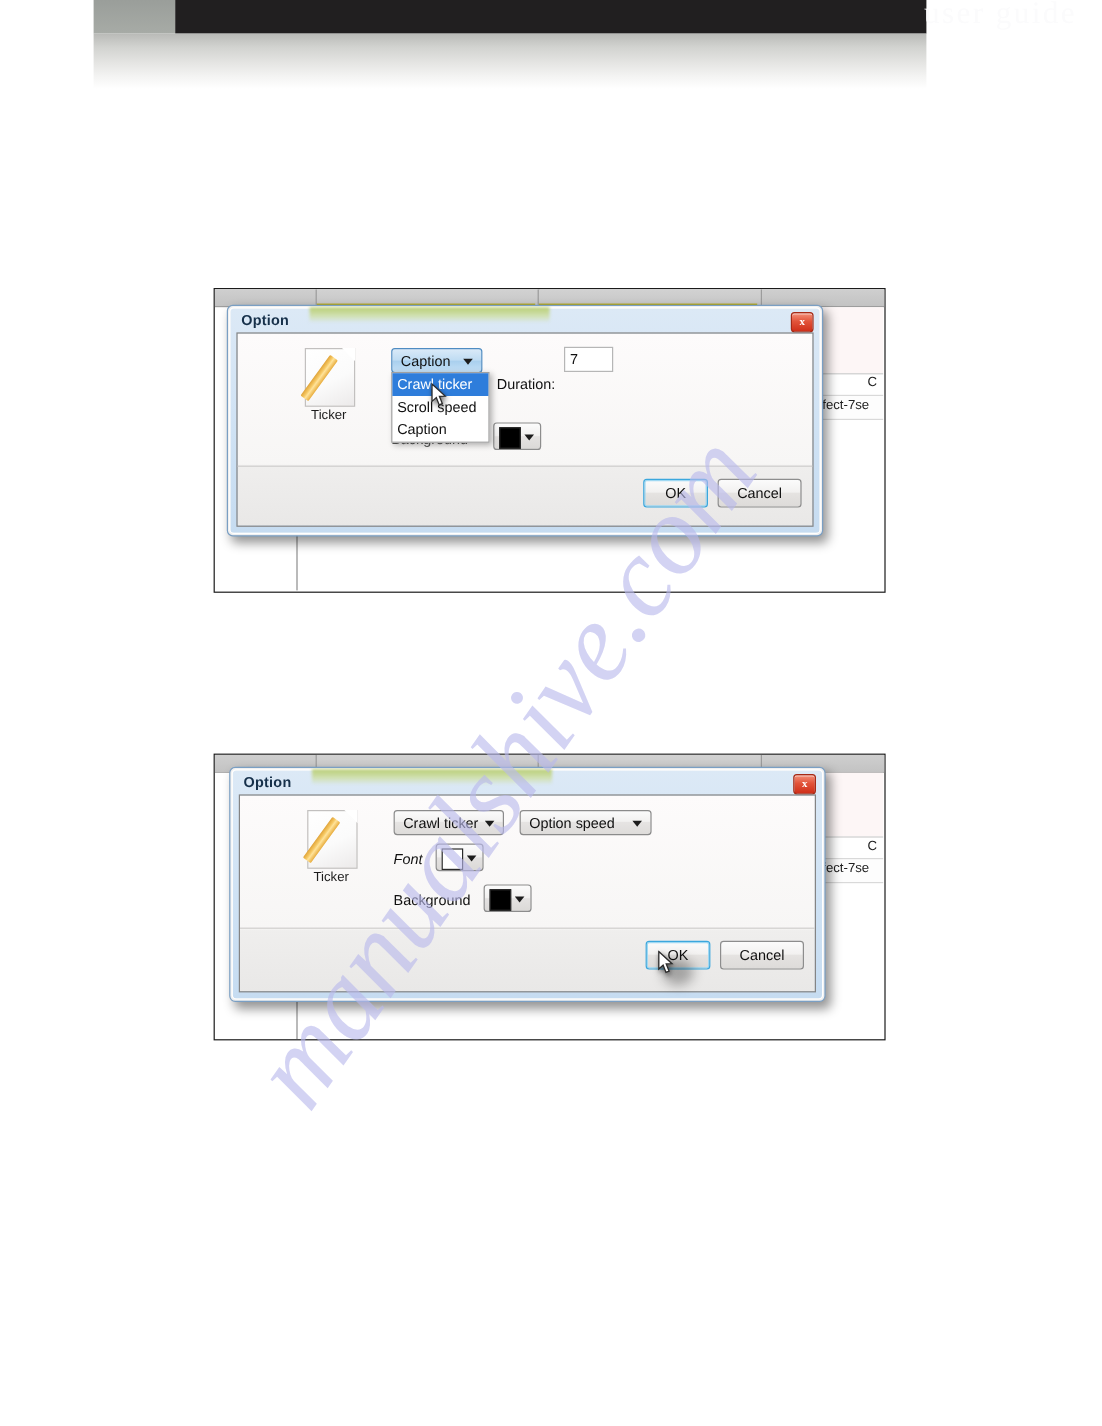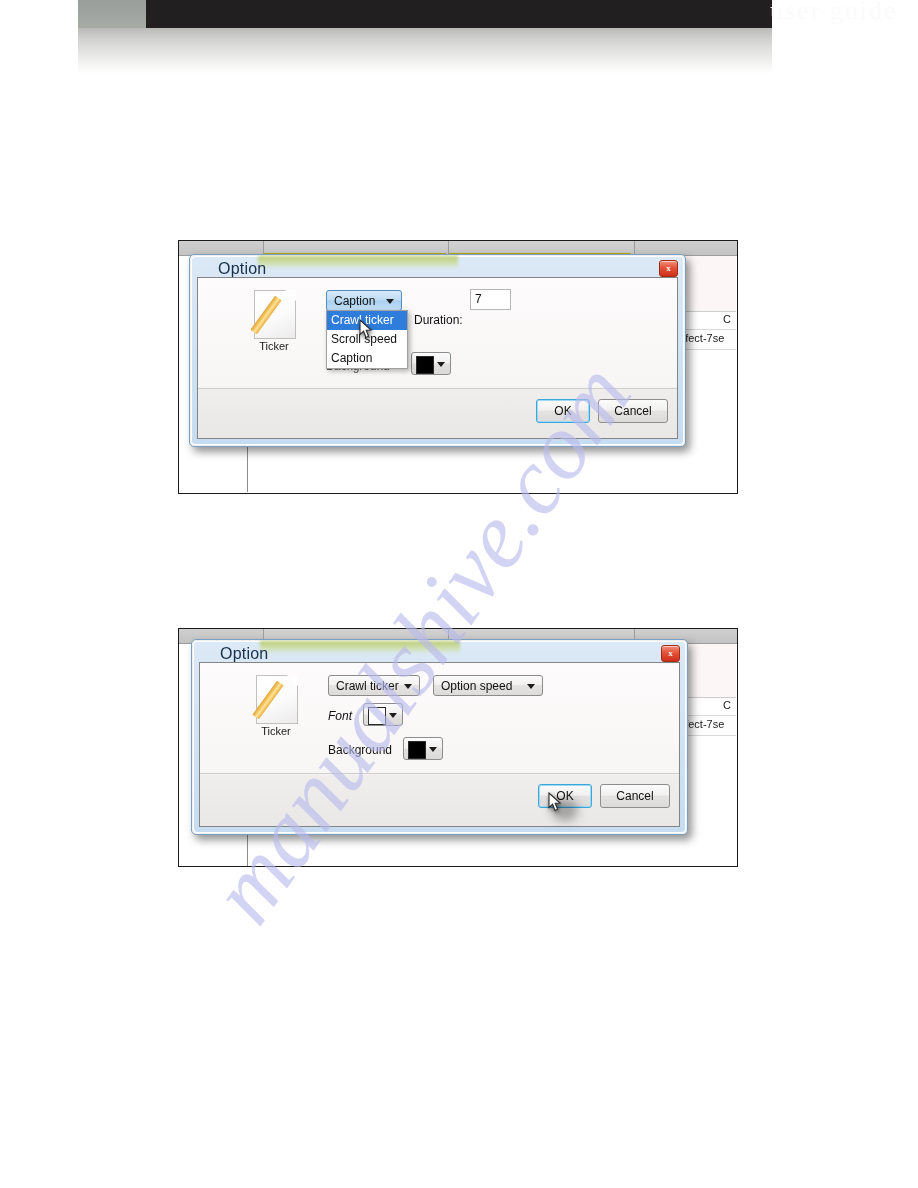--- a/index.html
+++ b/index.html
@@ -50,22 +50,22 @@
     border-radius:5px;
     box-shadow:4px 5px 9px rgba(0,0,0,.42);
     overflow:hidden;}
   .dlg-1{left:188px;top:253px;width:495px;height:191px;}
   .dlg-2{left:190px;top:638px;width:495px;height:194px;}
 
   .dlg-inner{position:absolute;inset:1px;border-radius:4px;
     background:linear-gradient(180deg,#dce9f6 0%,#cfe2f4 55%,#c6dcf1 100%);
     border:1px solid #ffffff;}
 
-  .dlg-title{position:absolute;left:28px;top:5px;font-size:16px;color:#16304a;
-    font-family:"Liberation Sans", sans-serif;letter-spacing:.2px;}
+  .dlg-title{position:absolute;left:11px;top:5px;font-size:12px;color:#16304a;
+    font-family:"Liberation Sans", sans-serif;letter-spacing:.2px;font-weight:bold;}
 
   
   .dlg-greensmear{position:absolute;left:68px;top:1px;width:200px;height:13px;
     background:linear-gradient(180deg,rgba(183,204,107,.95) 0%,rgba(205,221,150,.65) 60%,rgba(222,233,190,0) 100%);
     filter:blur(1.4px);}
 
   .dlg-close{position:absolute;right:7px;top:5px;width:17px;height:15px;border-radius:3px;
     background:linear-gradient(180deg,#f4907a 0%,#e2543a 45%,#cf2f19 100%);
     border:1px solid #a52a16;box-shadow:inset 0 1px 0 rgba(255,255,255,.55);
     cursor:pointer;}

